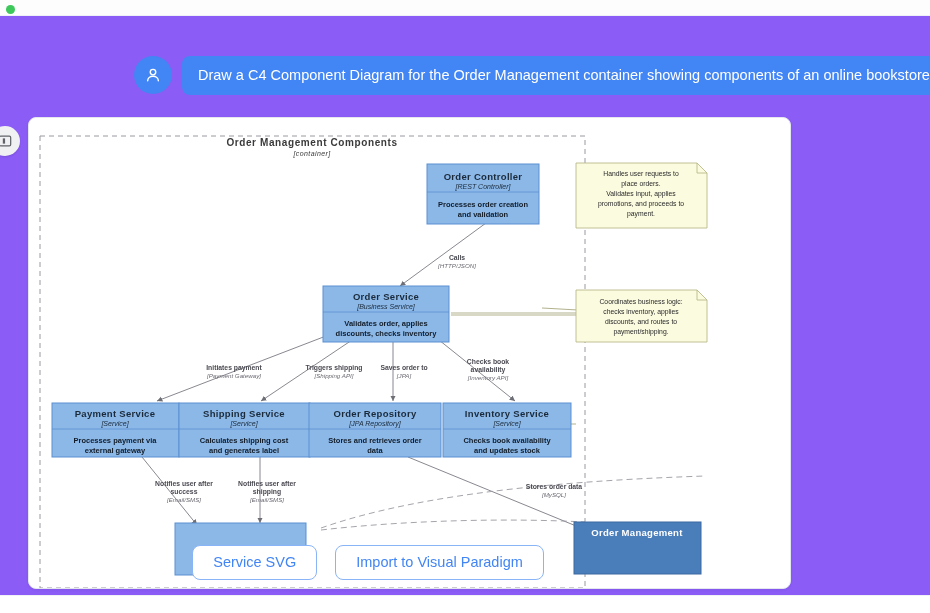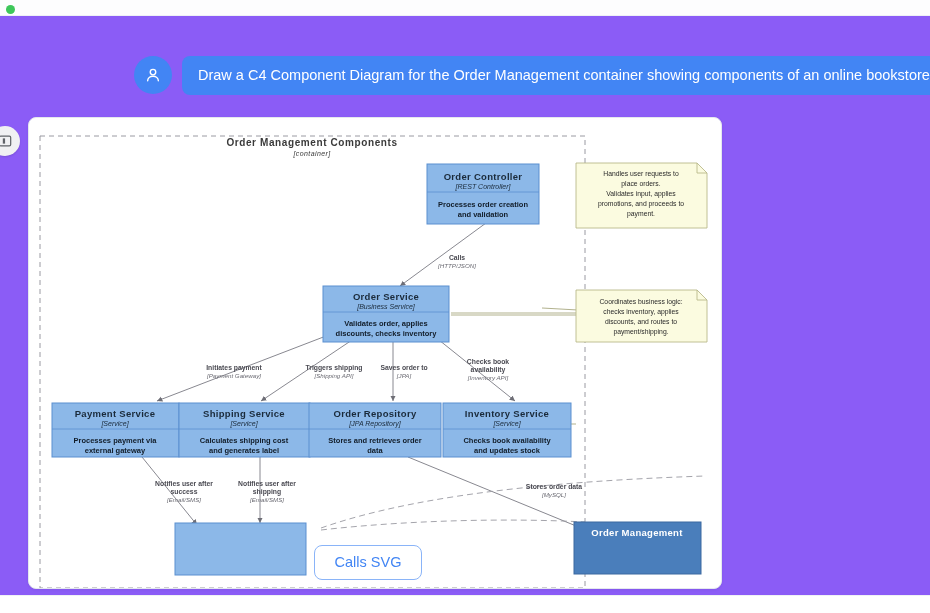--- a/index.html
+++ b/index.html
@@ -73,21 +73,21 @@
     border-radius: 50%;
     background: #f0f1f3;
     display: flex; align-items: center; justify-content: center;
     box-shadow: 0 1px 2px rgba(0,0,0,.12);
   }
 
   
   .canvas-card {
     position: absolute;
     left: 28px; top: 117px;
-    width: 694px; height: 472px;
+    width: 763px; height: 472px;
     background: #ffffff;
     border: 1px solid #e4e8ee;
     border-radius: 8px;
     box-shadow: 0 1px 3px rgba(16,24,40,.06);
     overflow: hidden;
   }
 
   .diagram-area {
     position: absolute;
     left: 0; top: 0;
@@ -312,17 +312,18 @@
 
         <g>
           <rect x="545" y="404" width="127" height="52" fill="#4a7ebb" stroke="#3b68a0" stroke-width="1"></rect>
           <text class="d-white" x="608" y="418" text-anchor="middle" letter-spacing="0.3">Order Management</text>
         </g>
       </svg>
     </div>
   </div>
 
   <div class="action-bar">
-    <button class="btn">Calls SVG</button>
+    <button class="btn">Service SVG</button>
+    <button class="btn">Import to Visual Paradigm</button>
   </div>
 
   <div class="bottom-band"></div>
 </div>
 
 </body></html>

